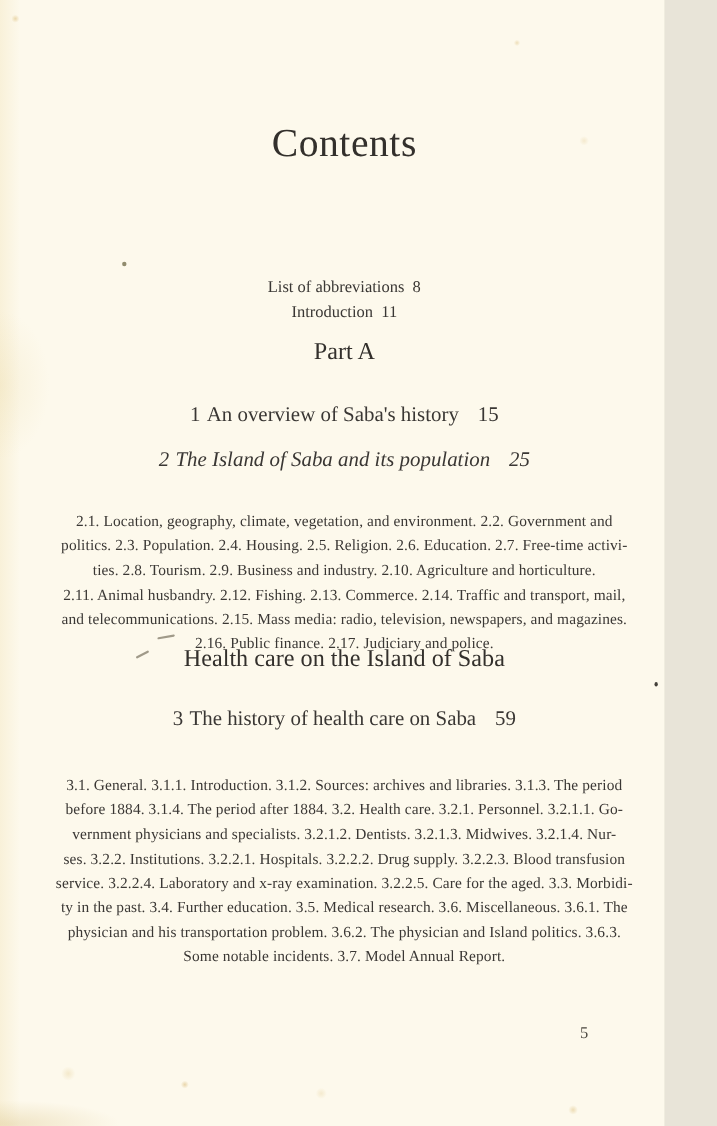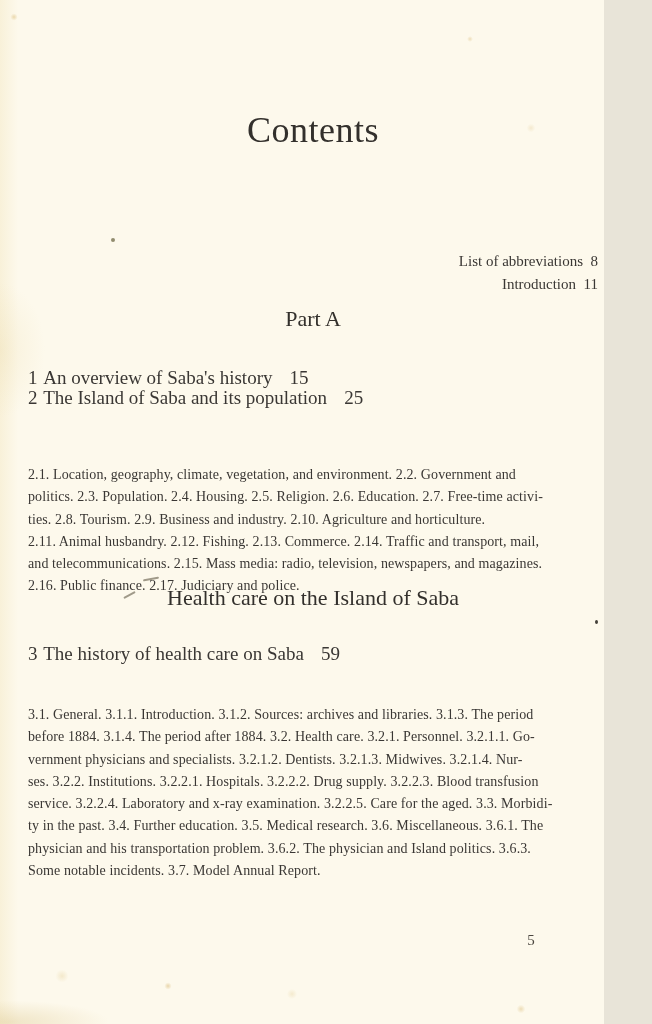--- a/index.html
+++ b/index.html
@@ -34,56 +34,56 @@
       linear-gradient(90deg, rgba(235,216,160,.25) 0%, rgba(235,216,160,0) 3%);
   }
 
   .column {
     position: absolute;
     left: 28px;
     top: 0;
     width: 570px;
     height: 1024px;
   }
-  .column > * { position: absolute; width: 100%; }
+  .column > * { position: absolute; width: 100%; text-align: center; }
 
   .title {
     top: 112px;
     text-align: center;
     font-size: 36px;
     font-weight: 400;
     line-height: 36px;
     letter-spacing: 0.5px;
     color: var(--title-ink);
   }
 
   .front {
     top: 250px;
-    text-align: right;
+    text-align: center;
     font-size: 15px;
     line-height: 23px;
   }
   .front .pg { margin-left: 0.5em; }
 
   .part-heading {
     text-align: center;
     font-size: 22px;
     line-height: 21px;
     color: var(--title-ink);
   }
   .part-a { top: 308px; }
   .part-b { top: 587px; }
 
   .chapter {
     font-size: 19px;
     line-height: 22px;
     white-space: nowrap;
   }
   .ch-1 { top: 367px; }
-  .ch-2 { top: 387px; }
+  .ch-2 { top: 408px; font-style: italic; }
   .ch-3 { top: 643px; }
   .chapter .num { margin-right: 0.30em; }
   .chapter .pg  { margin-left: 0.9em; }
 
   .summary {
     font-size: 14px;
     line-height: 22.3px;
     white-space: pre-line;
     letter-spacing: 0.1px;
   }

